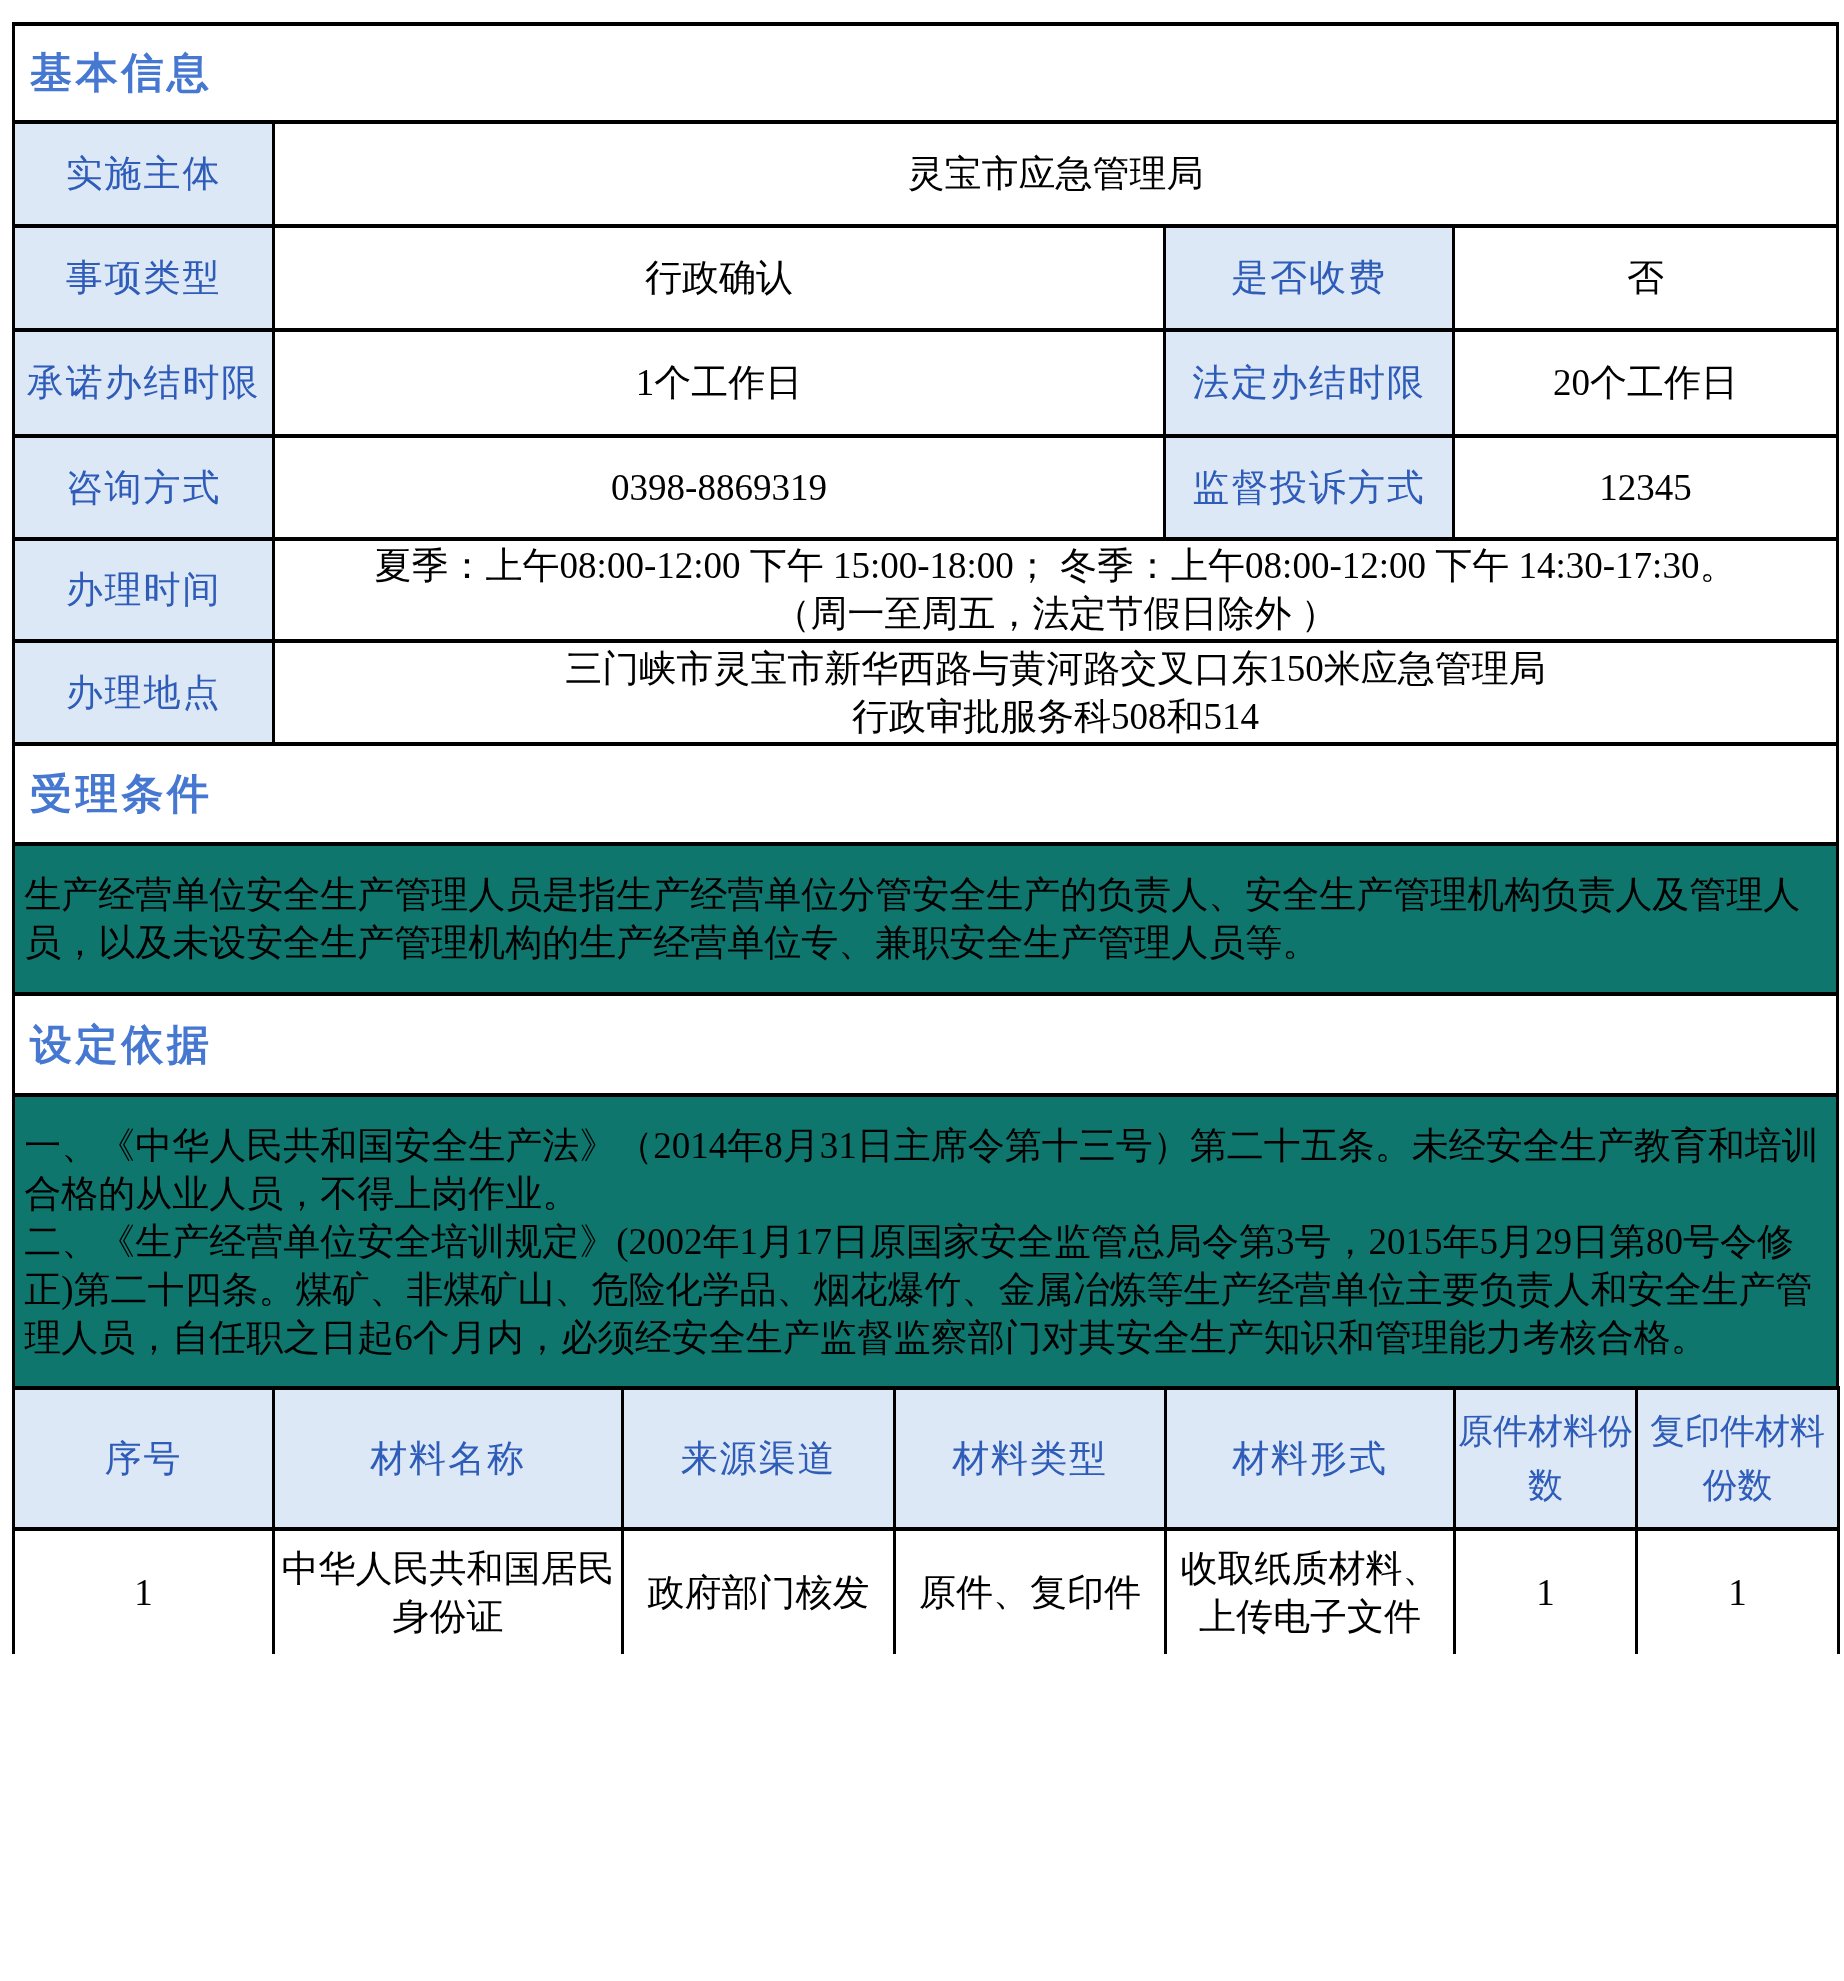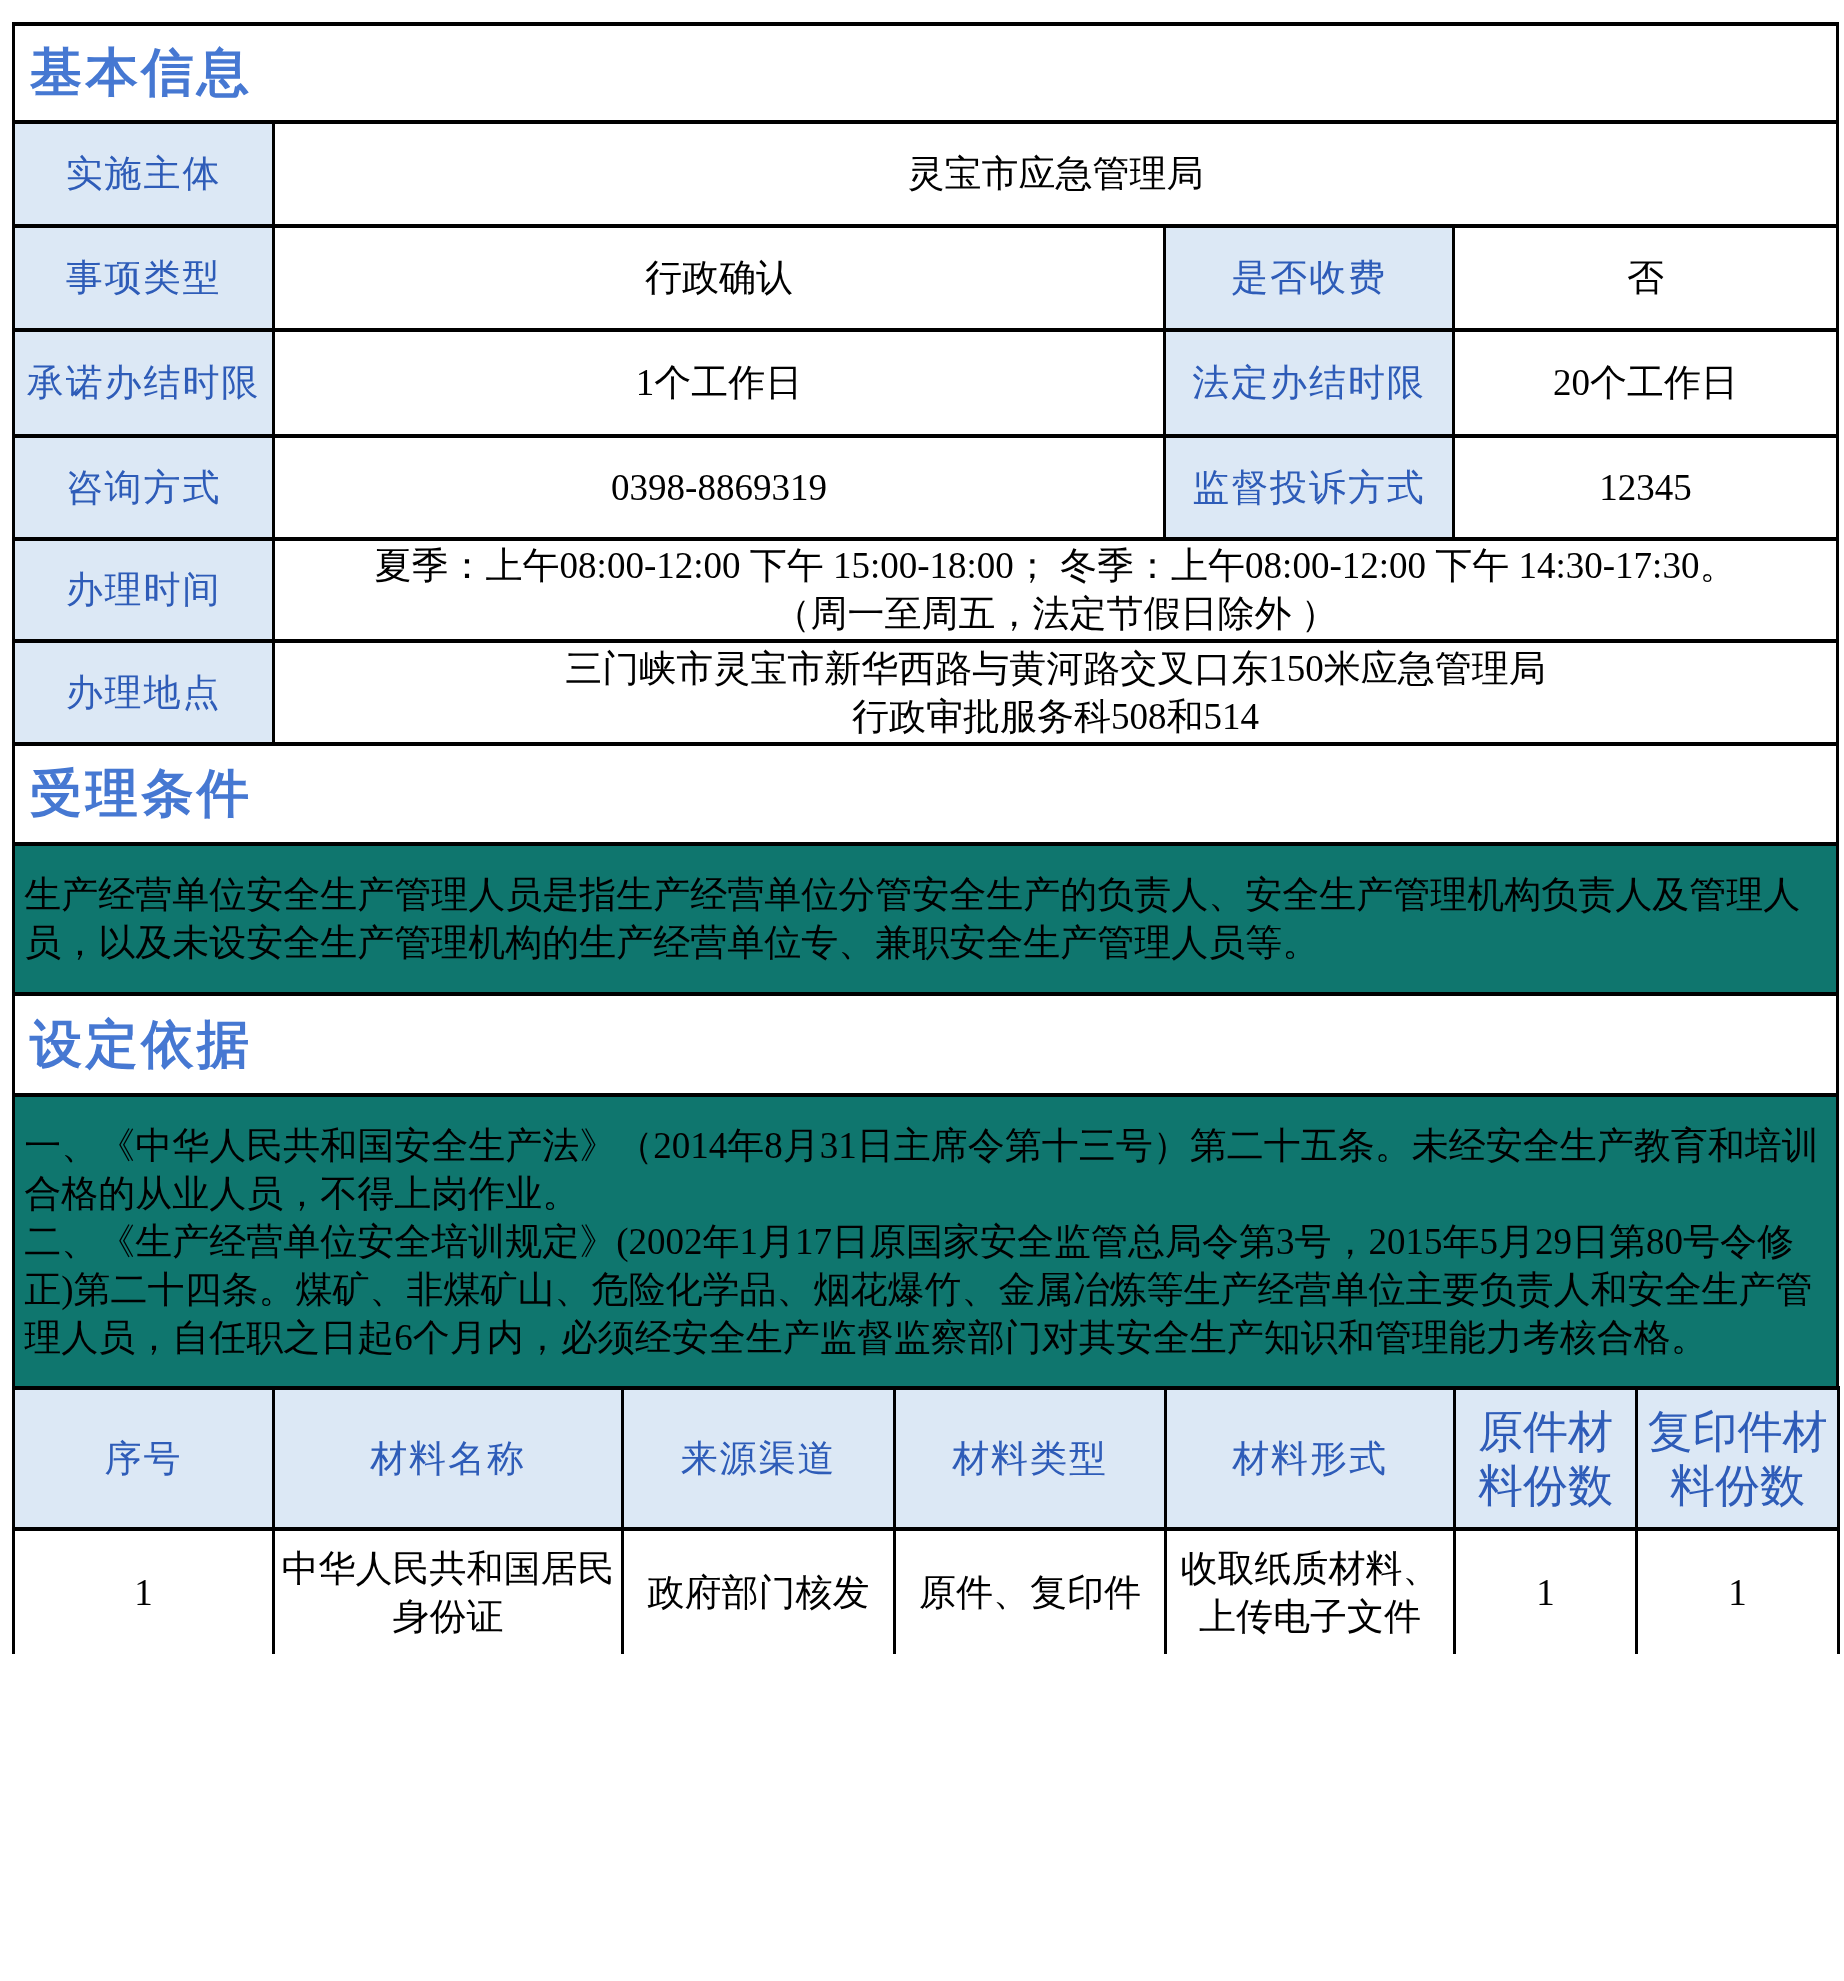--- a/index.html
+++ b/index.html
@@ -27,21 +27,21 @@
     overflow:hidden;
     box-sizing:border-box;
   }
   
   td.sec{
     background:#ffffff;
     text-align:left;
     padding:0 0 0 15px;
     font-family:"Liberation Sans","DejaVu Sans",sans-serif;
     font-weight:bold;
-    font-size:52px;
+    font-size:42px;
     letter-spacing:3.7px;
     color:#4678d2;
   }
   
   td.lbl{
     background:#dce8f5;
     color:#2e5cb8;
     text-align:center;
     font-size:37px;
     letter-spacing:1.9px;
@@ -56,21 +56,21 @@
   
   td.content{
     background:#0f766e;
     text-align:left;
     font-size:37px;
     line-height:48px;
     padding:0 13px 0 9.3px;
   }
   
   td.mh-sm{
-    font-size:45px;
+    font-size:35px;
     letter-spacing:0;
     padding:0;
     line-height:54px;
   }
   td.mv{line-height:48px;}
   tr.cut td{border-bottom:none;}
 </style>
 </head>
 <body>
 

